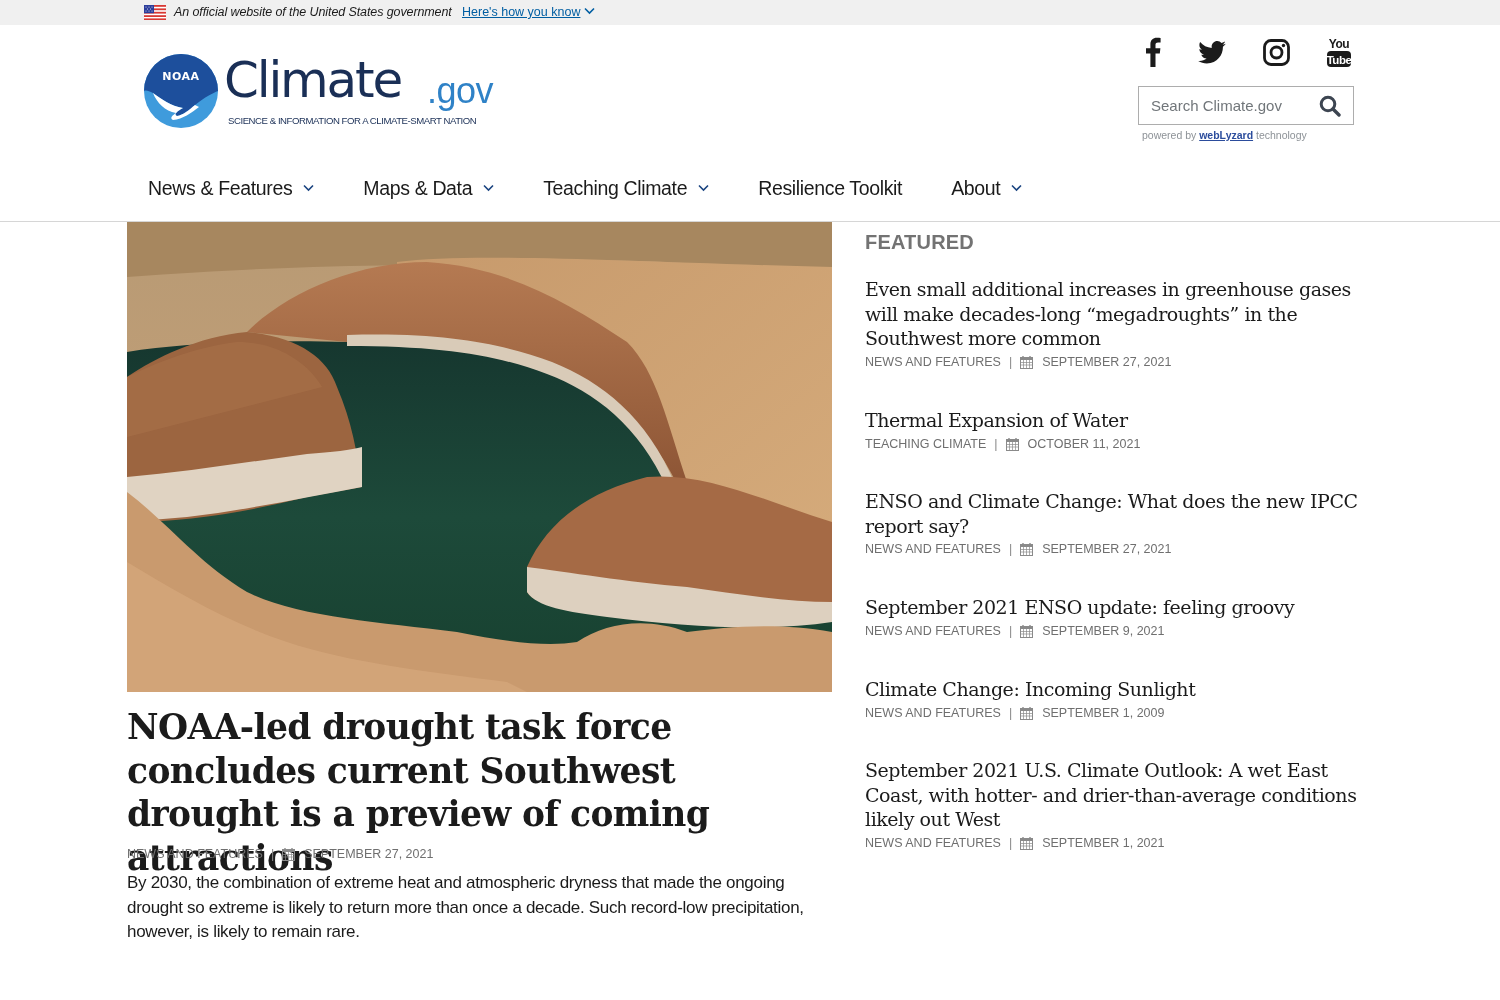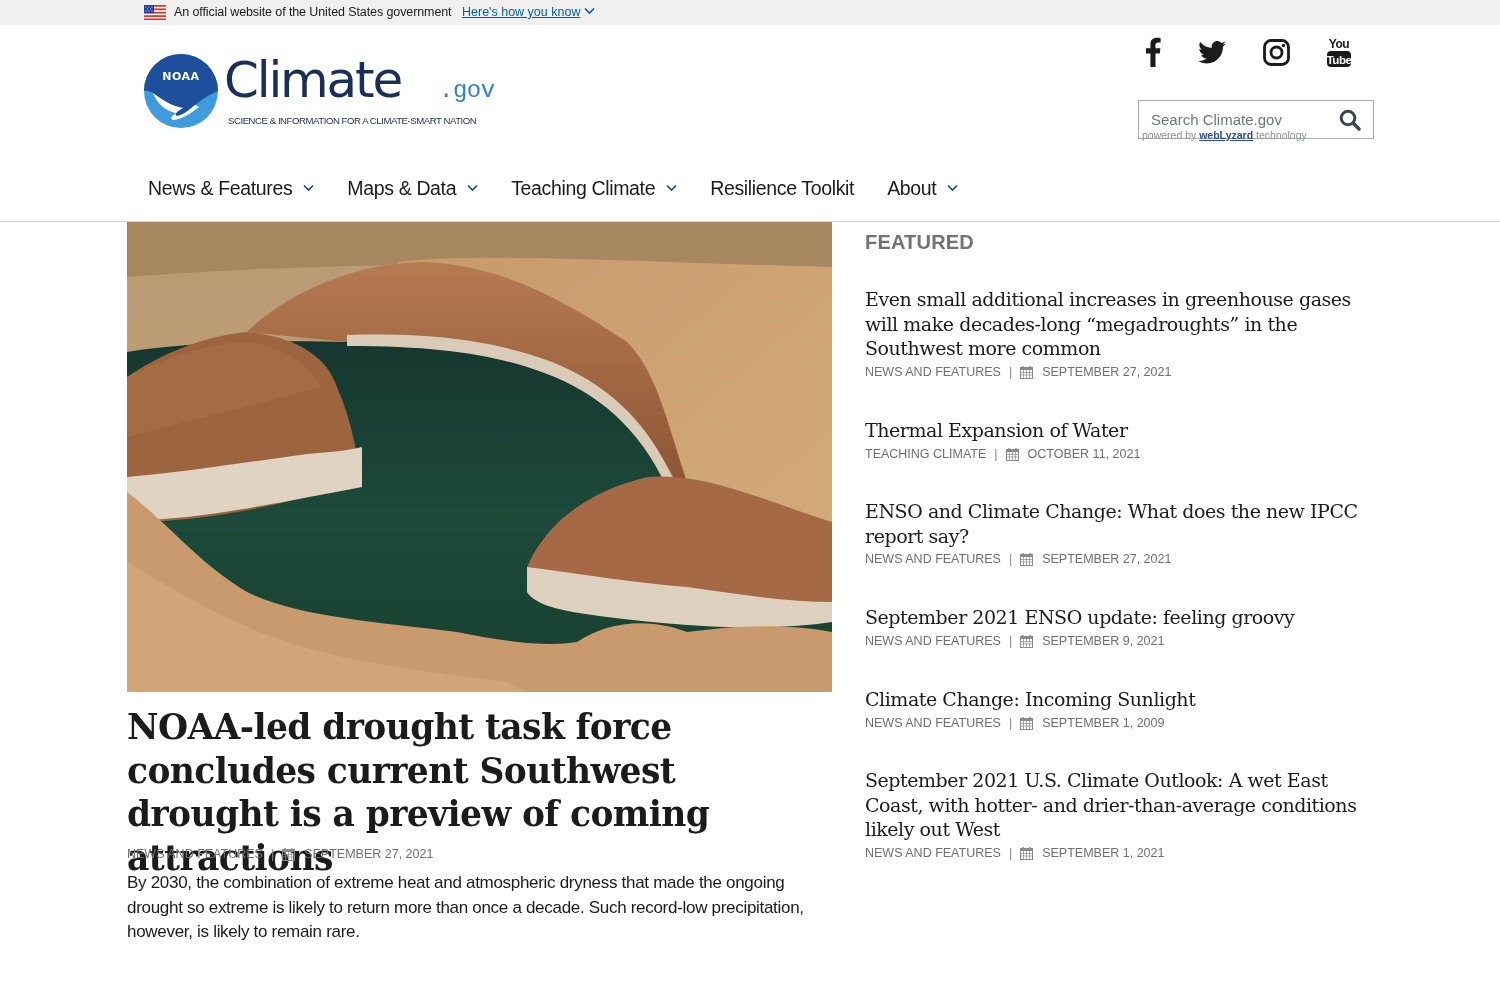--- a/index.html
+++ b/index.html
@@ -2,60 +2,60 @@
 <html><head>
   <meta charset="utf-8">
   <style>
     * { box-sizing: border-box; margin: 0; padding: 0; }
     html, body { width: 1500px; height: 1000px; overflow: hidden; background: #ffffff; }
     body { font-family: "Liberation Sans", sans-serif; color: #1b1b1b; position: relative; }
 
     
     .gov-banner { position: absolute; left: 0; top: 0; width: 1500px; height: 25px; background: #f0f0f0; }
     .gov-banner .flag { position: absolute; left: 144px; top: 5px; width: 22px; height: 15px; }
-    .gov-banner .text { position: absolute; left: 174px; top: 5px; font-size: 12.5px; color: #1b1b1b; letter-spacing: -0.1px; }
+    .gov-banner .text { position: absolute; left: 174px; top: 5px; font-size: 12.5px; color: #1b1b1b; letter-spacing: -0.1px; font-style: italic; }
     .gov-banner .link { position: absolute; left: 462px; top: 5px; font-size: 12.5px; color: #005ea2; text-decoration: underline; cursor: pointer; }
     .gov-banner .chev { position: absolute; left: 584px; top: 7px; width: 11px; height: 8px; }
 
     
     .logo { position: absolute; left: 143px; top: 52px; width: 340px; height: 80px; cursor: pointer; }
     .logo .circle { position: absolute; left: 0; top: 1px; width: 76px; height: 76px; }
     .logo .wordmark { position: absolute; left: 81px; top: -2px; font-family: "DejaVu Sans", sans-serif; font-size: 50px; color: #1a2f56; letter-spacing: -2.2px; line-height: 60px; }
-    .logo .gov { position: absolute; left: 296px; top: 21px; font-family: Liberation Mono, monospace; font-size: 24px; color: #2f82c7; letter-spacing: -0.5px; line-height: 36px; }
+    .logo .gov { position: absolute; left: 284px; top: 21px; font-family: Liberation Sans, sans-serif; font-size: 36px; color: #2f82c7; letter-spacing: -0.5px; line-height: 36px; }
     .logo .tagline { position: absolute; left: 85px; top: 63px; font-size: 9.6px; color: #1a2f56; letter-spacing: -0.45px; white-space: nowrap; }
 
     .social { position: absolute; top: 34px; height: 36px; cursor: pointer; display: flex; align-items: center; justify-content: center; }
     .social svg { display: block; }
 
-    .search { position: absolute; left: 1138px; top: 100px; width: 236px; height: 39px; border: 1px solid #adadad; background: #fff; }
+    .search { position: absolute; left: 1138px; top: 86px; width: 216px; height: 39px; border: 1px solid #adadad; background: #fff; }
     .search input { position: absolute; left: 0; top: 0; width: 190px; height: 37px; border: none; outline: none; padding-left: 12px; font-family: "Liberation Sans", sans-serif; font-size: 15px; color: #1b1b1b; background: transparent; }
     .search input::placeholder { color: #71767a; }
     .search .search-btn { position: absolute; right: 12px; top: 8px; width: 22px; height: 22px; cursor: pointer; }
     .powered { position: absolute; left: 1142px; top: 129px; font-size: 10.5px; color: #8d9297; white-space: nowrap; }
     .powered a { color: #2b4c9c; text-decoration: underline; font-weight: bold; cursor: pointer; }
 
     
-    .nav { position: absolute; left: 148px; top: 175px; height: 26px; display: flex; align-items: center; }
+    .nav { position: absolute; left: 148px; top: 175px; height: 26px; display: flex; align-items: center; gap: 16px; }
     .nav-item { display: flex; align-items: center; font-size: 19.5px; color: #1b1b1b; cursor: pointer; margin-right: 33px; letter-spacing: -0.35px; white-space: nowrap; }
     .nav-item .chev { margin-left: 11px; width: 11px; height: 8px; }
     .nav-rule { position: absolute; left: 0; top: 221px; width: 1500px; height: 1px; background: #d6d6d6; }
 
     
     .hero-img { position: absolute; left: 127px; top: 222px; width: 705px; height: 470px; overflow: hidden; cursor: pointer; }
     .hero-title { position: absolute; left: 127px; top: 706px; width: 710px; font-family: "DejaVu Serif", serif; font-size: 34.5px; line-height: 43.5px; color: #1b1b1b; letter-spacing: -0.6px; cursor: pointer; }
     .meta { font-size: 12.5px; color: #6f6f6f; text-transform: uppercase; letter-spacing: 0; display: flex; align-items: flex-end; white-space: nowrap; }
     .meta .sep { margin: 0 8px; color: #8a8a8a; }
     .meta .cal { width: 13px; height: 13px; margin-right: 9px; }
     .hero-meta { position: absolute; left: 127px; top: 847px; }
     .hero-summary { position: absolute; left: 127px; top: 871px; width: 700px; font-size: 17px; line-height: 24.5px; color: #1b1b1b; letter-spacing: -0.3px; }
 
     
     .featured-heading { position: absolute; left: 865px; top: 231px; font-size: 20px; font-weight: bold; color: #737373; letter-spacing: 0.2px; }
     .feat { position: absolute; left: 865px; width: 500px; }
-    .feat .title { font-family: "DejaVu Serif", serif; font-size: 19px; line-height: 24.5px; color: #1b1b1b; letter-spacing: -0.45px; cursor: pointer; display: block; margin-top: 10px; }
+    .feat .title { font-family: "DejaVu Serif", serif; font-size: 19px; line-height: 24.5px; color: #1b1b1b; letter-spacing: -0.45px; cursor: pointer; display: block; }
     .feat .meta { margin-top: 4px; }
   </style>
 </head>
 <body>
 
 <div class="gov-banner">
   <svg class="flag" viewBox="0 0 22 15">
     <rect width="22" height="15" fill="#fff"></rect>
     <rect y="0" width="22" height="1.8" fill="#d83933"></rect>
     <rect y="3.4" width="22" height="1.8" fill="#d83933"></rect>

